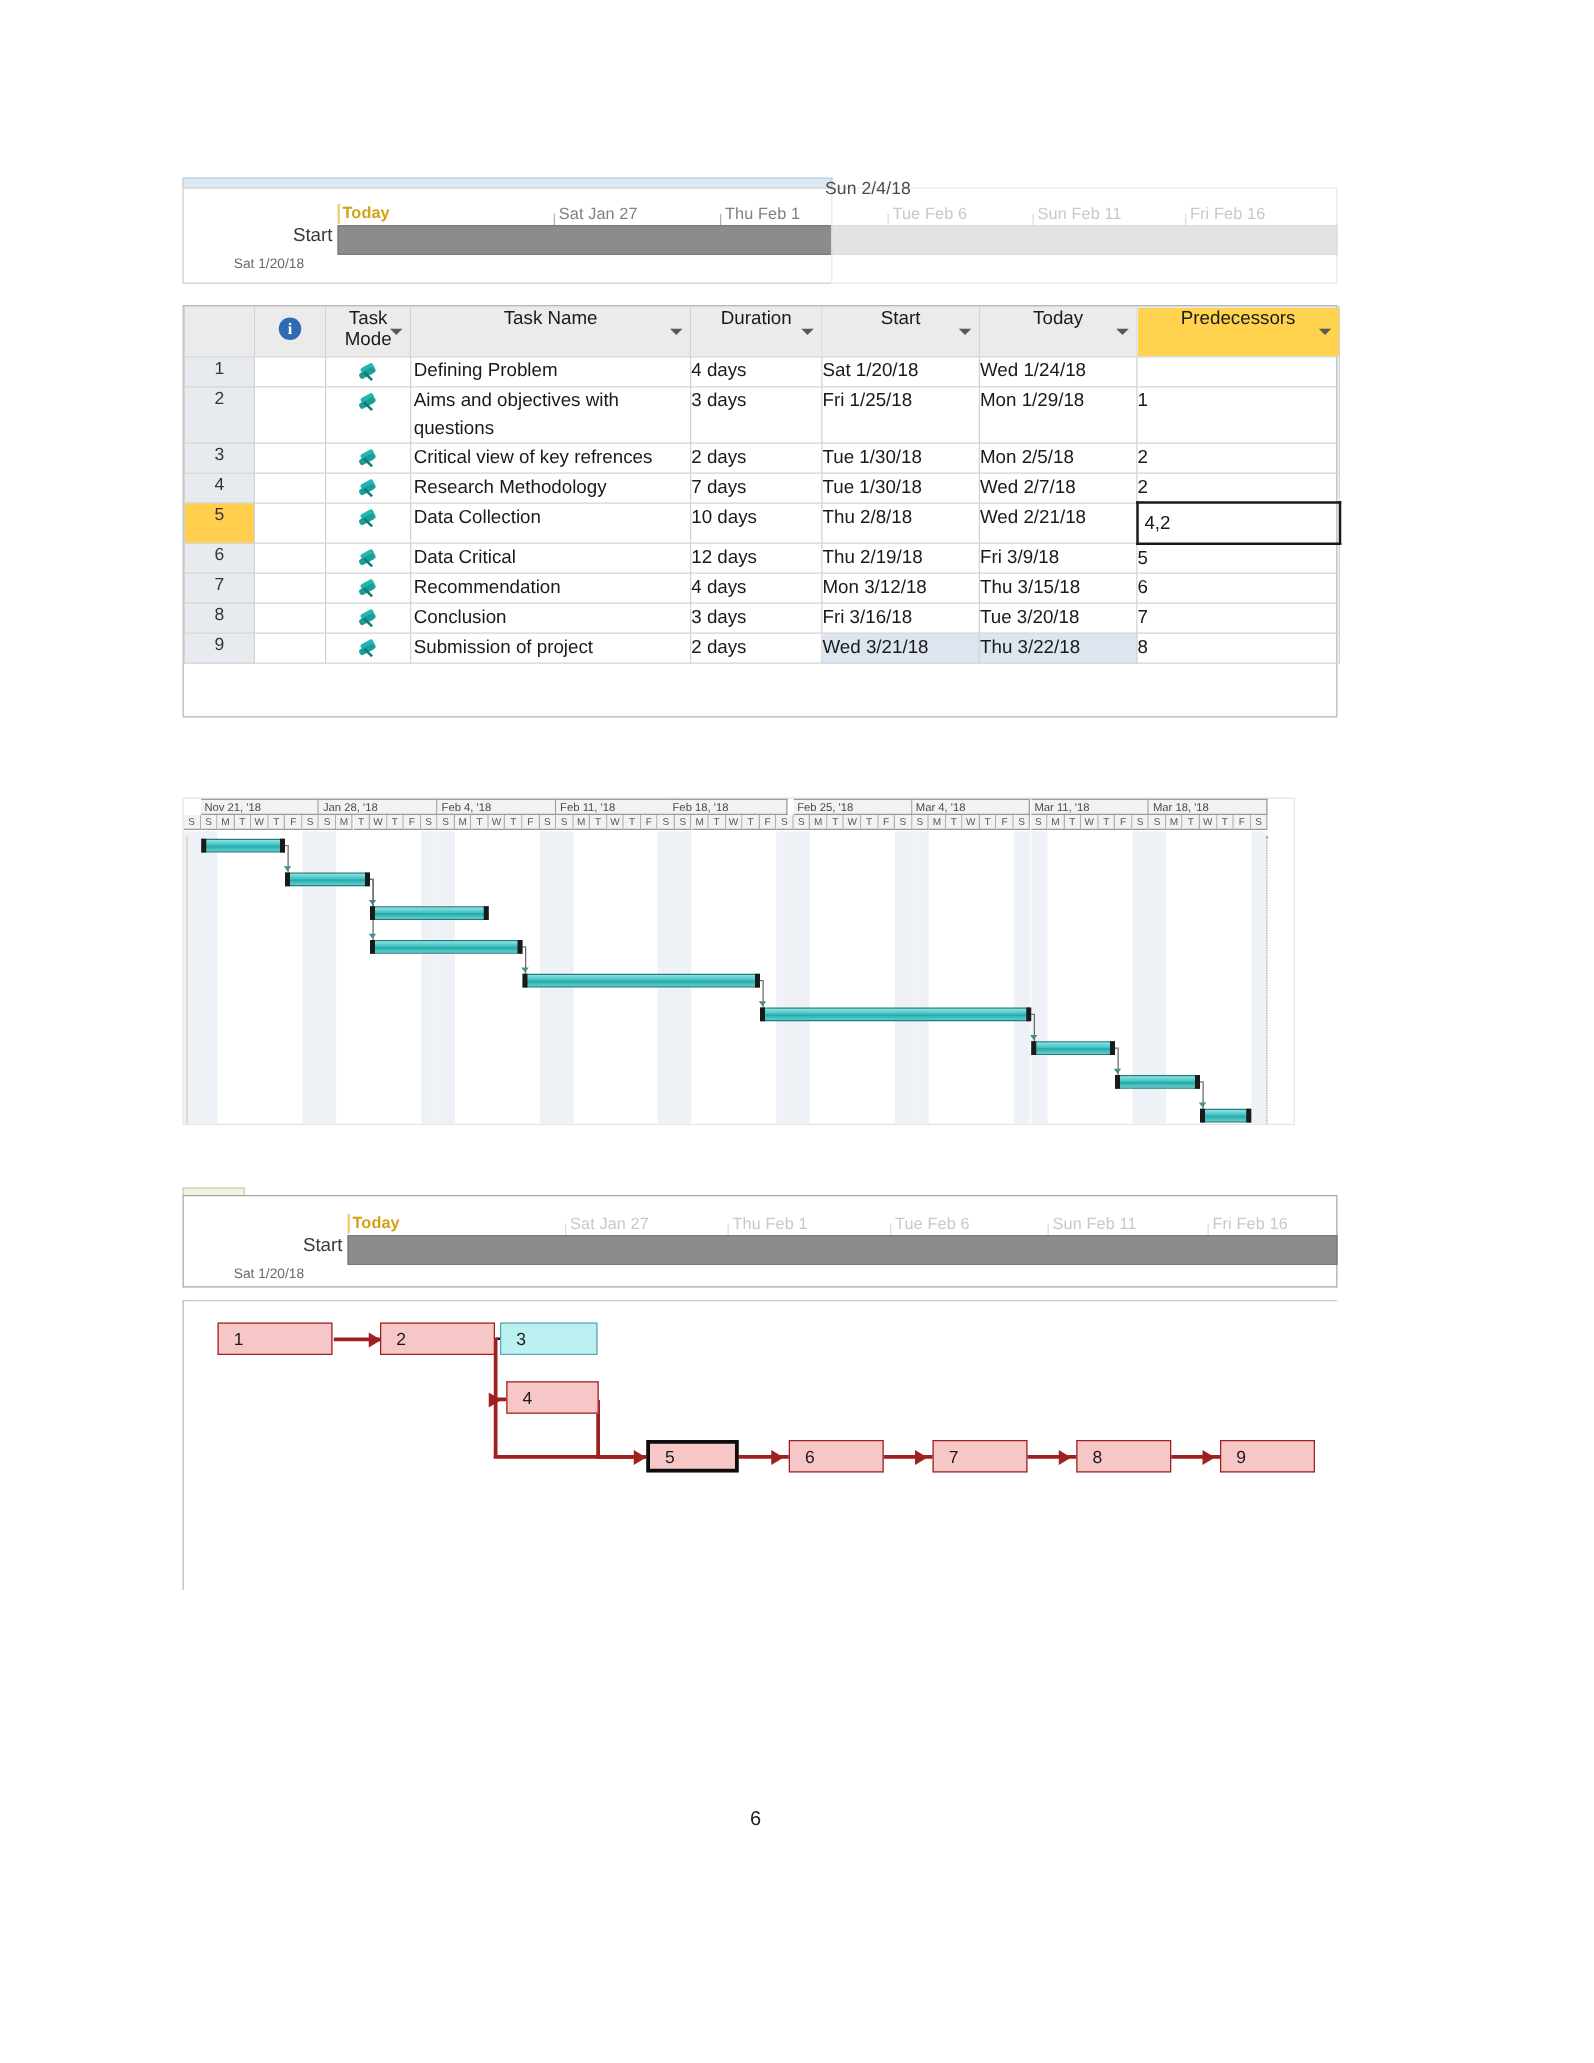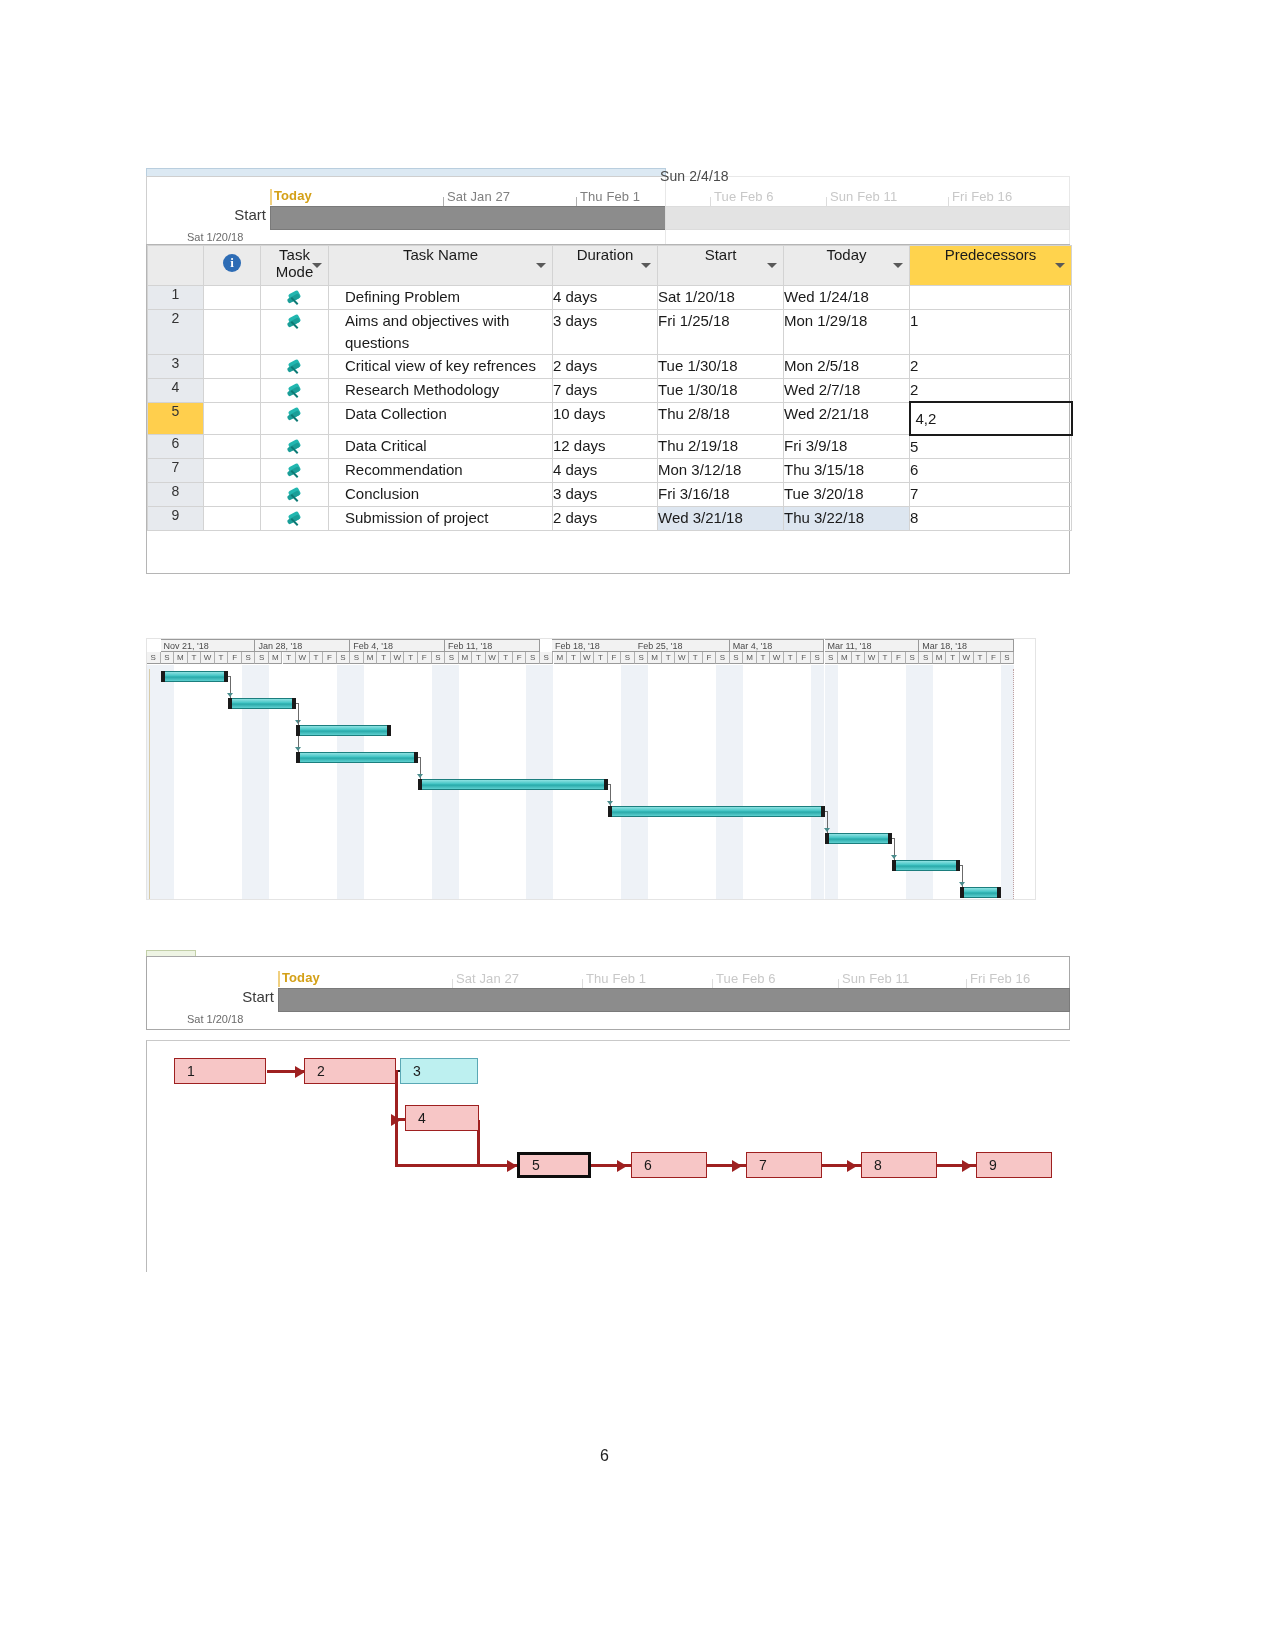--- a/index.html
+++ b/index.html
@@ -28,21 +28,21 @@
   .tbl table{border-collapse:collapse;table-layout:fixed;width:100%;}
   .tbl th,.tbl td{border:1px solid #d3d3d3;padding:0;vertical-align:top;font-weight:normal;}
   .hdr-cell{background:#ebebeb;height:40px;position:relative;font-size:15px;color:#1a1a1a;padding:4px 6px 0 7px;box-sizing:border-box;}
   .hdr-cell.pred{background:#ffd34d;}
   .hdr-cell.idx{background:#ebebeb;}
   .hdr-arrow{position:absolute;right:6px;top:17px;width:0;height:0;border-left:5px solid transparent;border-right:5px solid transparent;border-top:5px solid #595959;}
   .info-i{display:block;width:18px;height:18px;border-radius:50%;background:#2d6cb5;color:#fff;font-size:13px;font-weight:bold;text-align:center;line-height:18px;margin:8px auto 0;font-family:"Liberation Serif",serif;}
   .rowid{background:#e7eaee;text-align:center;font-size:14px;color:#333;padding-top:7px;}
   .rowid.sel{background:#ffcf4d;}
   .cell{font-size:15px;color:#1a1a1a;padding:7px 7px 6px 7px;line-height:1.45;}
-  .cell.name{padding-left:16px;margin-top:40px;}
+  .cell.name{padding-left:2px;margin-top:40px;}
   .cell.pred-sel{border:2px solid #1a1a1a !important;padding:5px 5px 4px 5px;}
   .pin{display:block;margin:6px auto 0;width:17px;height:17px;position:relative;}
   .pin i{position:absolute;}
   .pin .head{left:3px;top:0;width:11px;height:8px;background:#22b7b0;transform:rotate(-28deg);border-radius:2px;}
   .pin .head2{left:1px;top:4px;width:13px;height:5px;background:#1b9e98;transform:rotate(-28deg);border-radius:2px;}
   .pin .needle{left:4px;top:8px;width:9px;height:2px;background:#0d7a75;transform:rotate(45deg);}
   .row-9 .cell-start,.row-9 .cell-finish{background:#dde6f0;}
 
   
   .gantt{position:absolute;background:#fff;border:1px solid #e4e4e4;box-sizing:border-box;}
@@ -65,21 +65,21 @@
   .nl{position:absolute;background:#9e2020;}
   .nl.thin{background:#1a1a1a;}
   .narrow{position:absolute;width:0;height:0;border-top:6px solid transparent;border-bottom:6px solid transparent;border-left:10px solid #9e2020;}
   .narrow.blk{border-left-color:#1a1a1a;}
 
   .pageno{position:absolute;font-size:16px;color:#222;}
 </style>
 </head>
 <body>
 
-<div class="timeline" style="left:146px;top:168px;width:1028px;height:85px;">
+<div class="timeline" style="left:146px;top:142px;width:1028px;height:85px;">
   <div class="tl-top-bar" style="left:0;top:0;width:520px;"></div>
   <div class="tl-frame" style="left:0;top:8px;width:520px;height:77px;"></div>
   <div class="tl-frame" style="left:519px;top:8px;width:405px;height:77px;border-color:#e8e8e8;"></div>
 
   <div class="tl-label" style="left:514px;top:0px;color:#4a4a4a;font-size:14px;">Sun 2/4/18</div>
 
   <div class="tl-label today" style="left:128px;top:20px;">Today</div>
   <div class="tl-label" style="left:301px;top:21px;">Sat Jan 27</div>
   <div class="tl-label" style="left:434px;top:21px;">Thu Feb 1</div>
   <div class="tl-label faded" style="left:568px;top:21px;">Tue Feb 6</div>
@@ -292,21 +292,21 @@
     </tbody>
   </table>
 </div>
 
 <div class="gantt" style="left:146px;top:638px;width:890px;height:262px;">
   <div id="gantt-header-weeks">
       <div class="g-weekhdr" style="left: 13.55px; width: 94.85px;">Nov 21, '18</div>
       <div class="g-weekhdr" style="left: 108.4px; width: 94.85px;">Jan 28, '18</div>
       <div class="g-weekhdr" style="left: 203.25px; width: 94.85px;">Feb 4, '18</div>
       <div class="g-weekhdr" style="left: 298.1px; width: 94.85px;">Feb 11, '18</div>
-      <div class="g-weekhdr" style="left: 405px; width: 94.85px;">Feb 18, '18</div>
+      <div class="g-weekhdr" style="left: 388px; width: 94.85px;">Feb 18, '18</div>
       <div class="g-weekhdr" style="left: 487.8px; width: 94.85px;">Feb 25, '18</div>
       <div class="g-weekhdr" style="left: 582.65px; width: 94.85px;">Mar 4, '18</div>
       <div class="g-weekhdr" style="left: 677.5px; width: 94.85px;">Mar 11, '18</div>
       <div class="g-weekhdr" style="left: 772.35px; width: 94.85px;">Mar 18, '18</div>
     </div>
   <div id="gantt-header-days">
       <div class="g-dayhdr" style="left: 0px; top: 13px; width: 13.55px;">S</div>
       <div class="g-dayhdr" style="left: 13.55px; top: 13px; width: 13.55px;">S</div>
       <div class="g-dayhdr" style="left: 27.1px; top: 13px; width: 13.55px;">M</div>
       <div class="g-dayhdr" style="left: 40.65px; top: 13px; width: 13.55px;">T</div>

